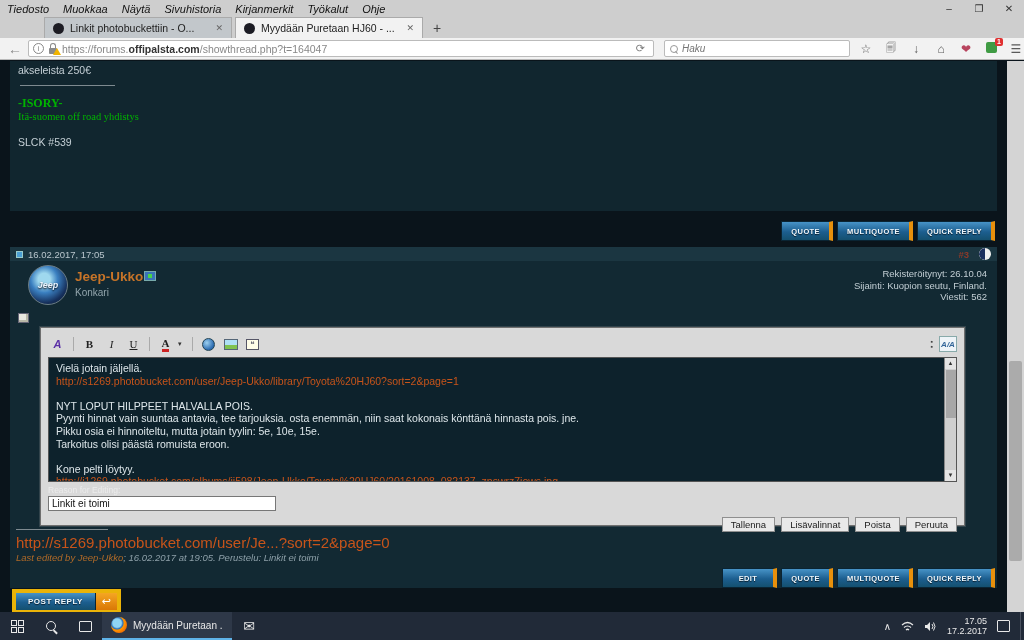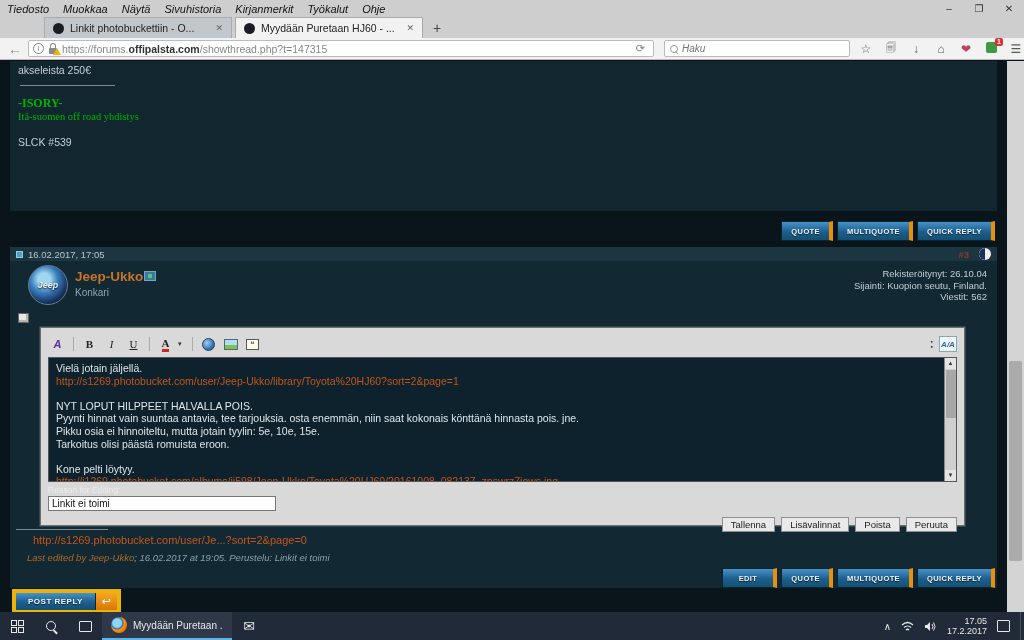--- a/index.html
+++ b/index.html
@@ -124,22 +124,22 @@
   .ed-vscroll .thumb { position:absolute; left:1px; top:12px; width:10px; height:48px; background:#a7a7a7; }
   .ed-vscroll .arr.down { position:absolute; bottom:0; width:100%; }
   .reason-label { font-size:8.5px; color:#ececec; margin-top:3px; }
   .reason-input { width:228px; height:15px; border:1px solid #777; background:#fff; font-size:10px; color:#111;
                   padding:0 3px; font-family:"Liberation Sans",sans-serif; display:block; margin-top:1px; }
   .ed-btnrow { display:flex; justify-content:flex-end; gap:6px; margin-top:6px; }
   .gbtn { height:15px; padding:0 8px; background:#e9e9e9; border:1px solid #8f8f8f; font-size:9.5px; color:#222;
           display:inline-flex; align-items:center; cursor:pointer; }
 
   .post-sig-sep { position:absolute; left:6px; top:268px; width:92px; border-top:1px solid #7e8a90; }
-  .post-sig-link { position:absolute; left:23px; top:273px; font-size:11px; color:#c7541a; }
-  .edited-line { position:absolute; left:6px; top:291px; font-size:9.5px; font-style:italic; color:#8ea0a9;margin-left:11px; }
+  .post-sig-link { position:absolute; left:6px; top:273px; font-size:15px; color:#c7541a; }
+  .edited-line { position:absolute; left:6px; top:291px; font-size:9.5px; font-style:italic; color:#8ea0a9; }
   .edited-line b { color:#b06a28; font-weight:normal; }
   .btnrow-2 { top:507px; right:12px; }
 
   .postreply { position:absolute; left:12px; top:528px; display:flex; border:4px solid #eab308; width:fit-content; }
   .postreply .pr-main { height:17px; display:flex; align-items:center; padding:0 12px;
           background:linear-gradient(#4793c7,#1c5e8f 55%,#14506f); color:#eef6fb; font-size:8px; font-weight:bold;
           letter-spacing:.5px; text-shadow:0 1px 1px rgba(0,0,0,.7); }
   .postreply .pr-ico { width:22px; height:17px; background:linear-gradient(#f5a623,#d97706); color:#fff; font-size:11px;
           display:flex; align-items:center; justify-content:center; border-left:1px solid #0a2433; }
 
@@ -215,21 +215,21 @@
 
 <div class="navbar">
   <span class="back-btn">←</span>
   <div class="urlbar">
     <span class="info-icon">i</span>
     <span class="lock-icon">
       <i class="lock-sh"></i>
         <i class="lock-body"></i>
         <i class="warn"></i>
     </span>
-    <span class="url-text"><span>https://forums.</span><b>offipalsta.com</b><span>/showthread.php?t=147315</span></span>
+    <span class="url-text"><span>https://forums.</span><b>offipalsta.com</b><span>/showthread.php?t=164047</span></span>
     <span class="reload-btn">⟳</span>
   </div>
   <div class="searchbar">
     <span class="search-glass"></span>
     <input placeholder="Haku" style="">
   </div>
   <div class="nav-icons">
     <span class="nav-ico">☆</span>
     <span class="nav-ico" style="font-size:10px;">🗐</span>
     <span class="nav-ico" style="font-weight:bold;">↓</span>

